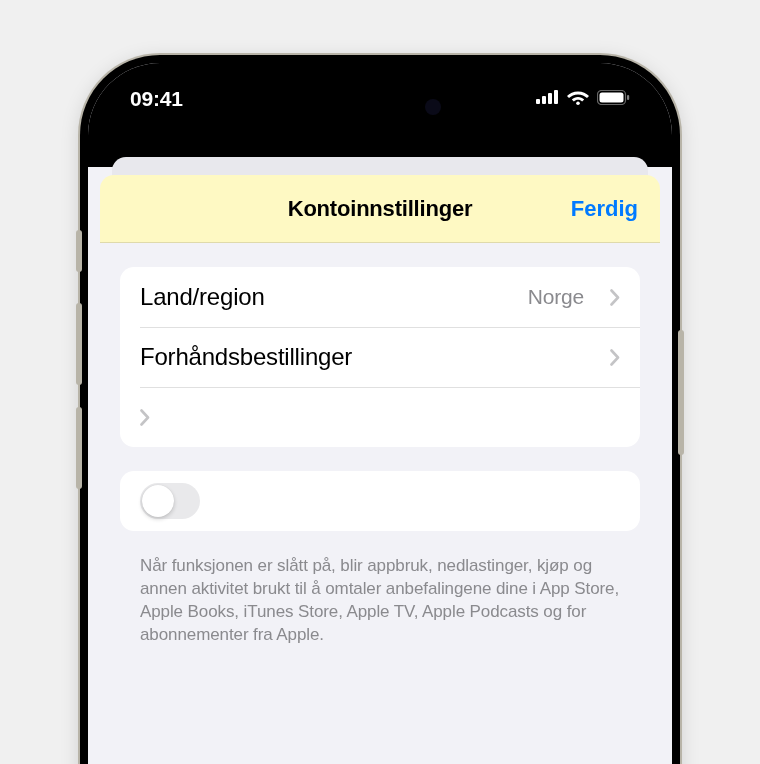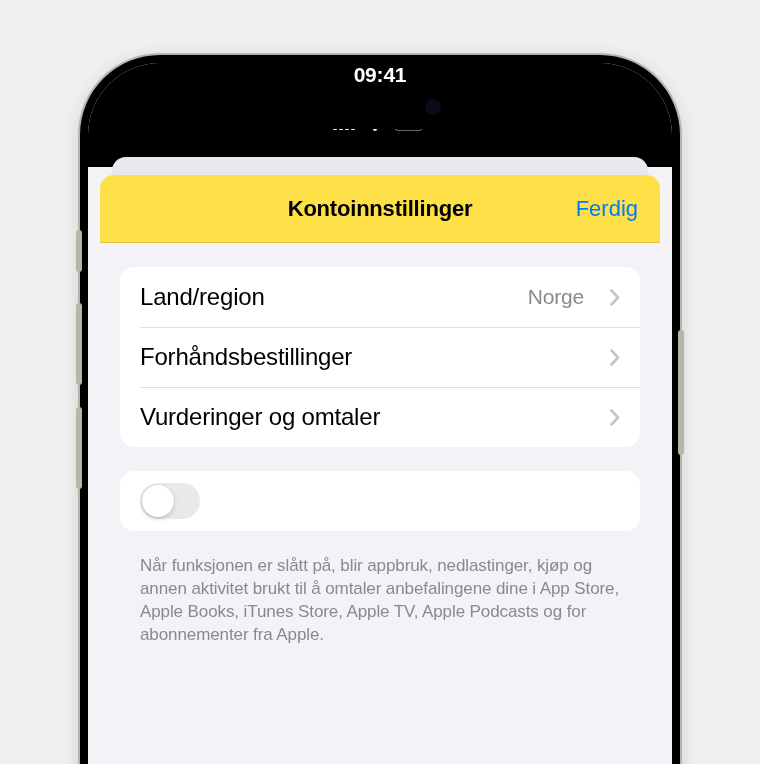--- a/index.html
+++ b/index.html
@@ -62,21 +62,20 @@
       top: 0;
       left: 0;
       right: 0;
       height: 72px;
       display: flex;
       align-items: center;
       justify-content: space-between;
       padding: 0 42px;
       z-index: 5;
       color: #fff;
-      flex-direction: column;
     }
     .status-time {
       font-size: 21px;
       font-weight: 600;
       letter-spacing: -0.2px;
     }
     .status-right {
       display: flex;
       align-items: center;
       gap: 8px;
@@ -103,38 +102,38 @@
       top: 112px;
       left: 12px;
       right: 12px;
       bottom: 0;
       background: #f2f2f7;
       border-radius: 14px 14px 0 0;
       overflow: hidden;
     }
     .nav-bar {
       height: 68px;
-      background: #fde047;
+      background: #fef9c3;
       border-bottom: 1px solid rgba(0,0,0,0.12);
       display: flex;
       align-items: center;
       justify-content: center;
       position: relative;
     }
     .nav-title {
       font-size: 22px;
       font-weight: 600;
       color: #000;
       letter-spacing: -0.2px;
     }
     .nav-done {
       position: absolute;
       right: 22px;
       font-size: 22px;
-      font-weight: 400;
+      font-weight: 700;
       color: #007aff;
       cursor: pointer;
     }
     .content {
       padding: 24px 20px 0 20px;
     }
     .list-group {
       background: #fff;
       border-radius: 14px;
       overflow: hidden;
@@ -284,21 +283,20 @@
           <div class="list-row">
             <div class="row-label">Forhåndsbestillinger</div>
             <span class="chevron">
               <svg width="10" height="17" viewBox="0 0 10 17">
                   <path d="M1.5 1.5 L8 8.5 L1.5 15.5" stroke="#c4c4c6" stroke-width="2.6" fill="none" stroke-linecap="round" stroke-linejoin="round"></path>
                 </svg>
             </span>
           </div>
 
           <div class="list-row">
-            <div class="row-label">Vurderinger og omtaler</div>
             <span class="chevron">
               <svg width="10" height="17" viewBox="0 0 10 17">
                   <path d="M1.5 1.5 L8 8.5 L1.5 15.5" stroke="#c4c4c6" stroke-width="2.6" fill="none" stroke-linecap="round" stroke-linejoin="round"></path>
                 </svg>
             </span>
           </div>
 
         </div>
 
         <div class="list-group">

